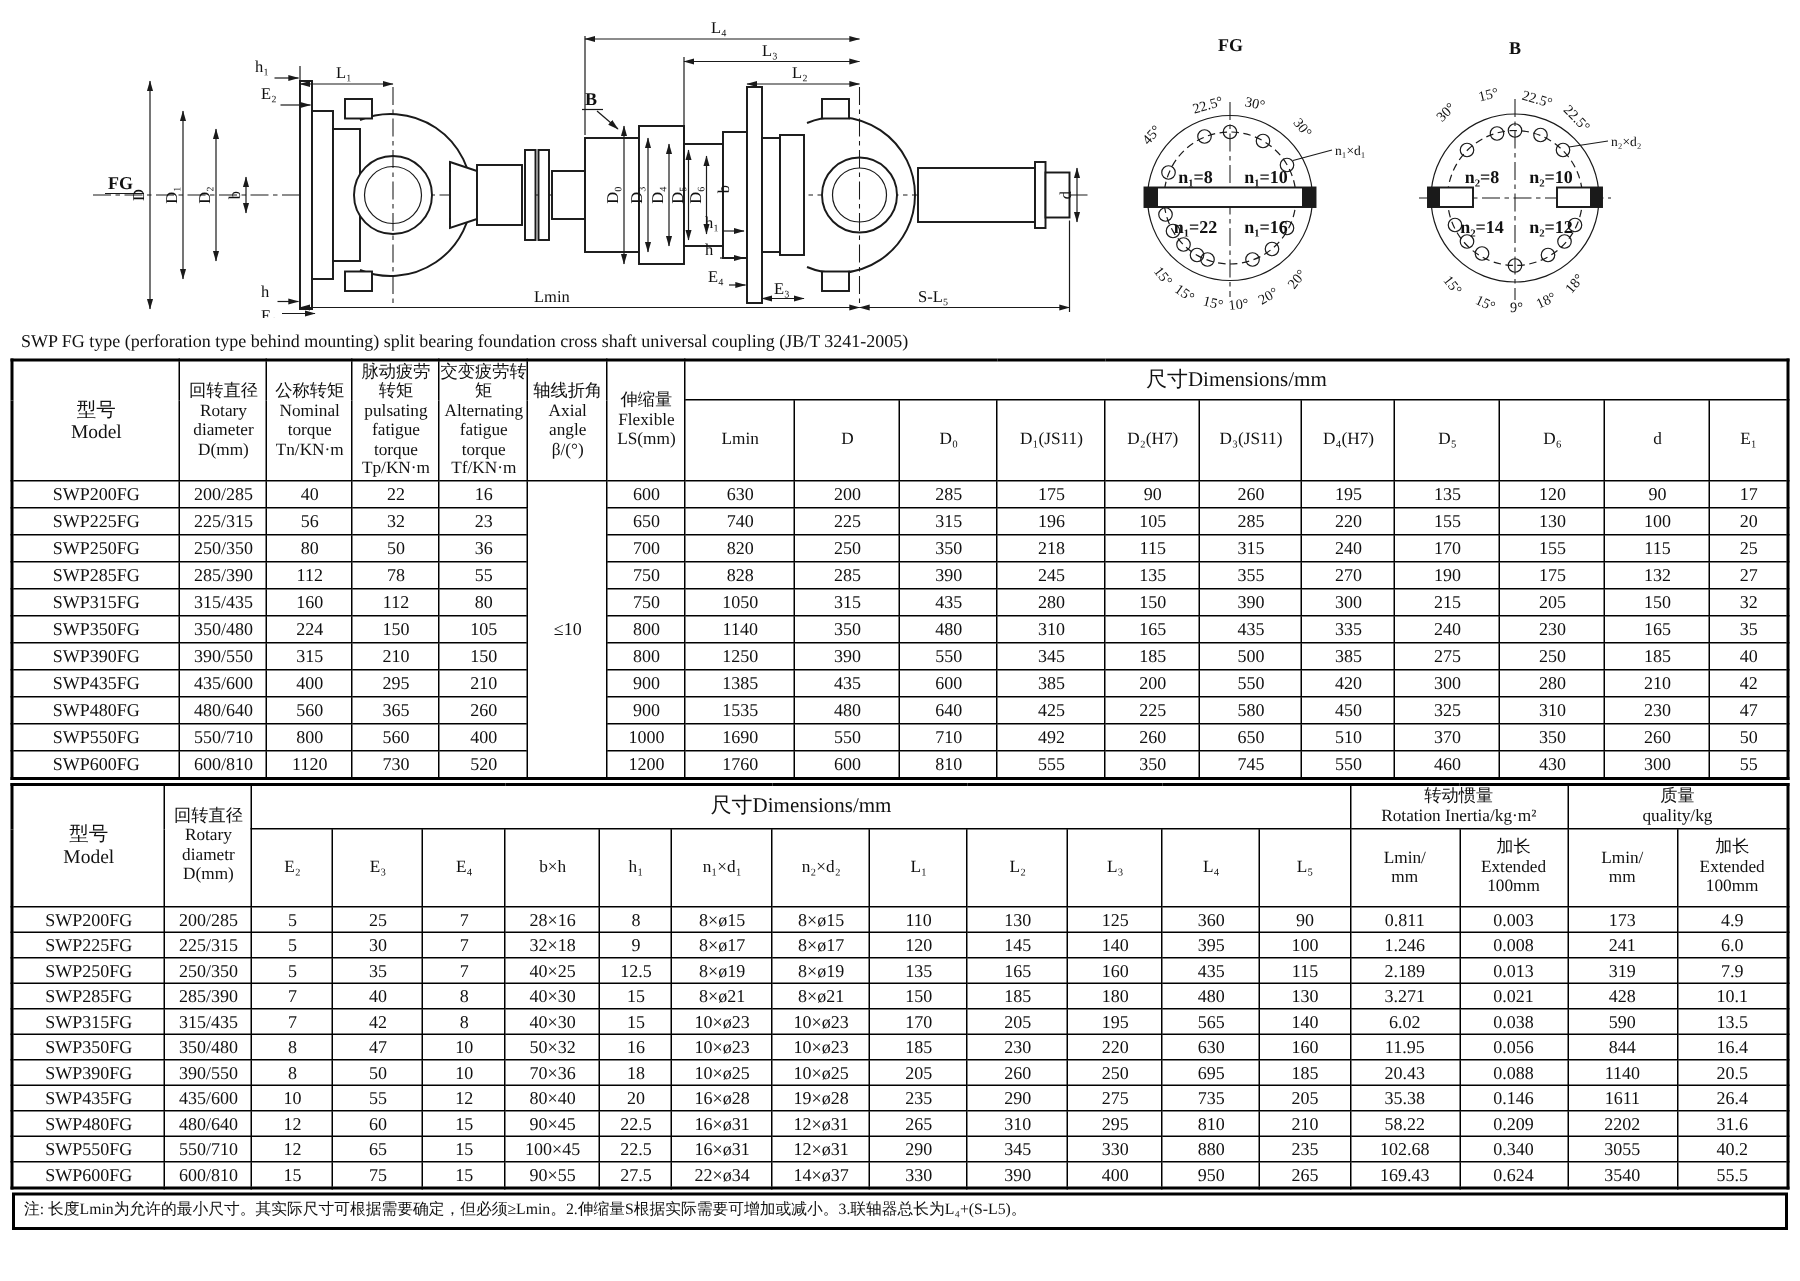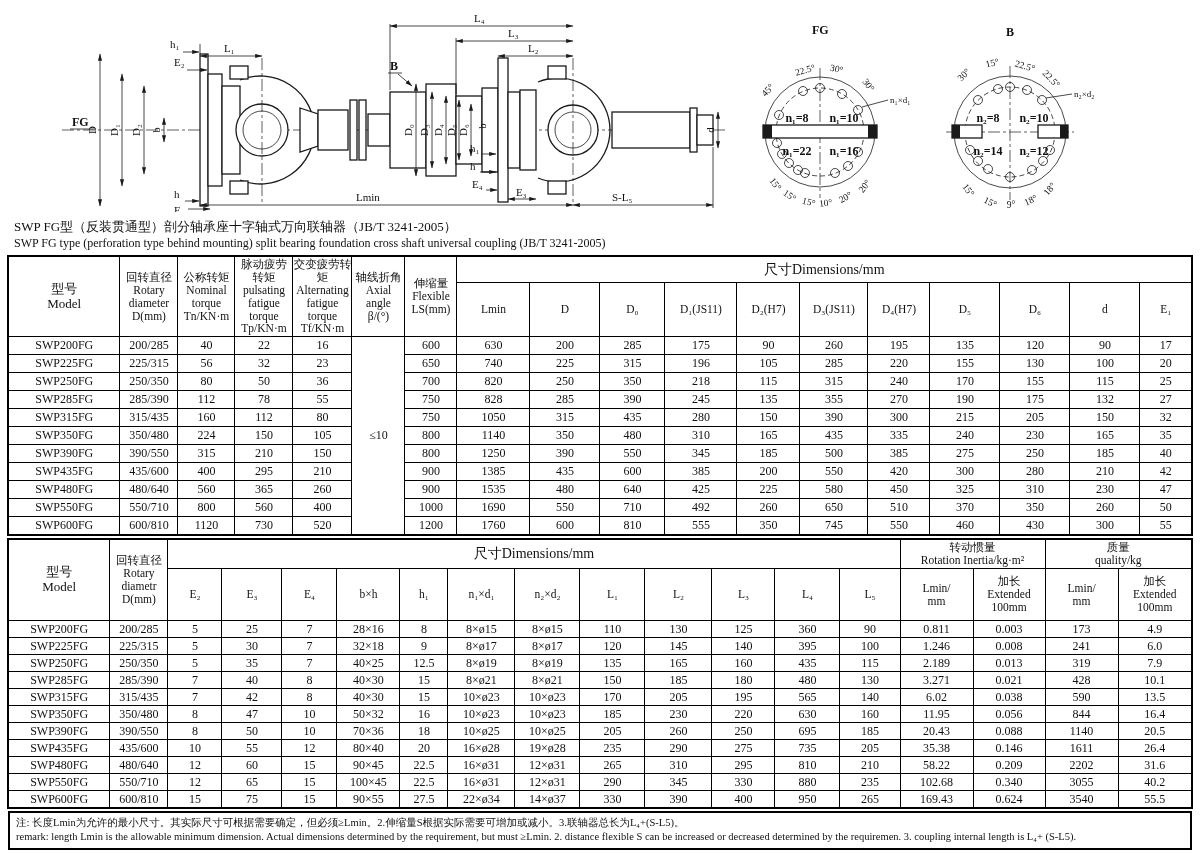--- a/index.html
+++ b/index.html
@@ -230,21 +230,20 @@
       <text class="lbla" x="966" y="192" transform="rotate(52 966 192)" text-anchor="middle">15°</text>
       <text class="lbla" x="989" y="205" transform="rotate(25 989 205)" text-anchor="middle">15°</text>
       <text class="lbla" x="1011" y="208" text-anchor="middle">9°</text>
       <text class="lbla" x="1032" y="203" transform="rotate(-25 1032 203)" text-anchor="middle">18°</text>
       <text class="lbla" x="1052" y="191" transform="rotate(-50 1052 191)" text-anchor="middle">18°</text>
     </g>
   </svg>
 
   
   <div class="titles">
-    <div class="title-zh">SWP FG型（反装贯通型）剖分轴承座十字轴式万向联轴器（JB/T 3241-2005）</div>
     <div class="title-en">SWP FG type (perforation type behind mounting) split bearing foundation cross shaft universal coupling  (JB/T 3241-2005)</div>
   </div>
 
   
   <table class="t t1">
     <colgroup>
       <col style="width:112px">
         <col style="width:58px">
         <col style="width:57px">
         <col style="width:58px">
@@ -802,16 +801,15 @@
           <td>0.624</td>
           <td>3540</td>
           <td>55.5</td>
         </tr>
       </tbody>
   </table>
 
   
   <div class="notes">
     <div class="note-zh">注: 长度Lmin为允许的最小尺寸。其实际尺寸可根据需要确定，但必须≥Lmin。2.伸缩量S根据实际需要可增加或减小。3.联轴器总长为L₄+(S-L5)。</div>
-    <div class="note-en">remark: length Lmin is the allowable minimum dimension. Actual dimensions determined by the requirement, but must ≥Lmin. 2. distance flexible S can be increased or decreased determined by the requiremen. 3. coupling internal length is L₄+ (S-L5).</div>
   </div>
 
 </div>
 
 </body></html>

